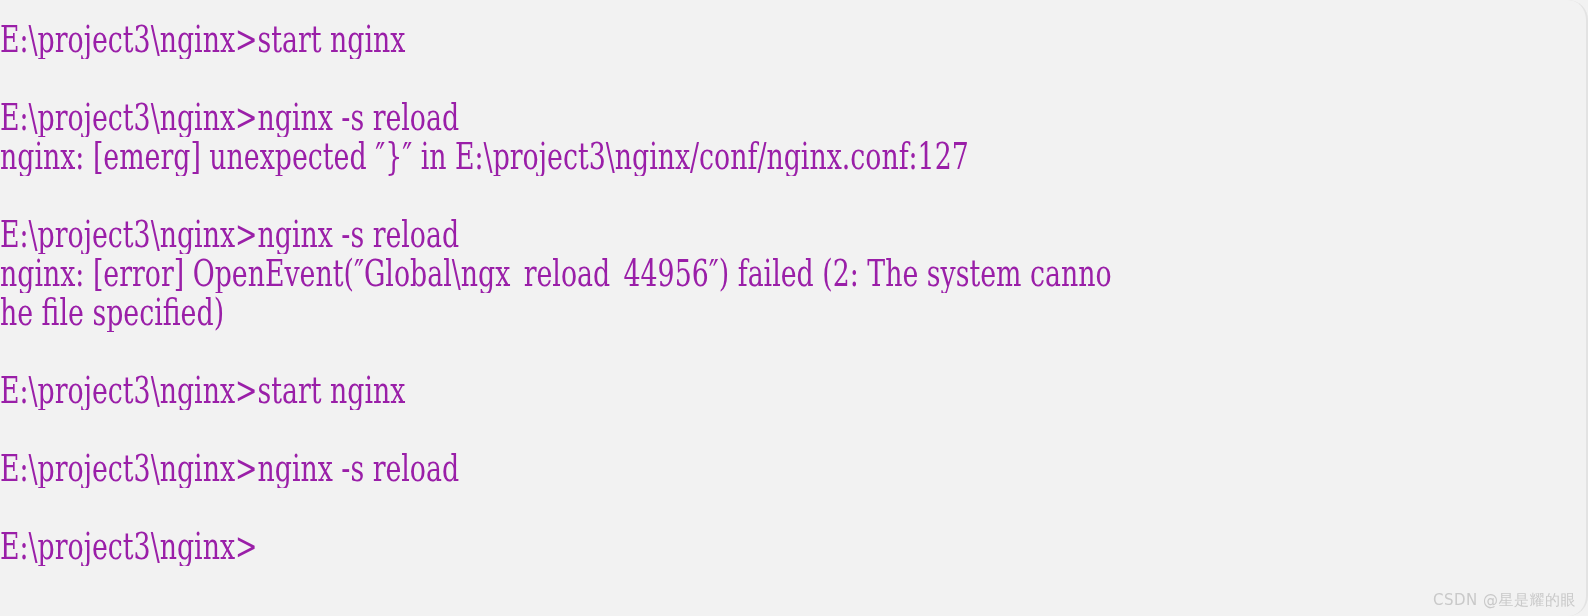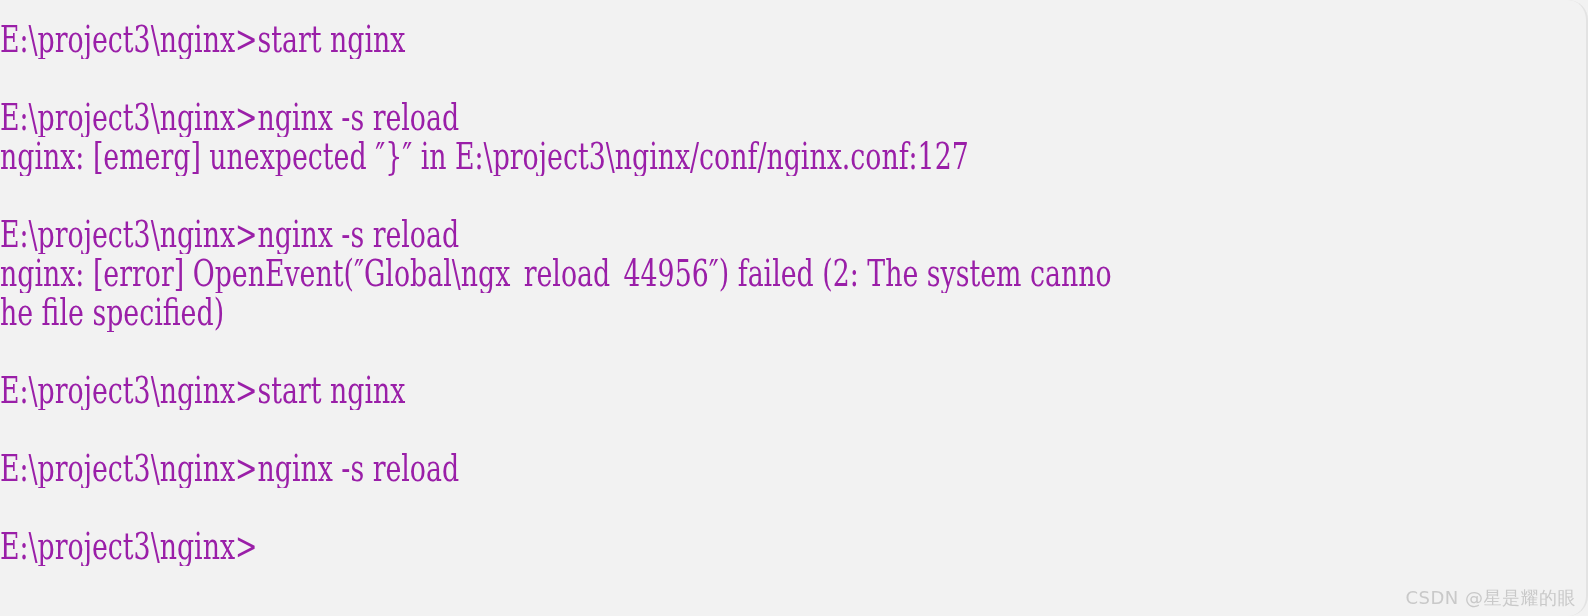--- a/index.html
+++ b/index.html
@@ -56,21 +56,21 @@
 
   .console-line.blank {
     height: 39px;
   }
 
   #watermark {
     position: absolute;
     right: 10px;
     bottom: 6px;
     font-family: "DejaVu Sans", "Liberation Sans", sans-serif;
-    font-size: 18px;
+    font-size: 15px;
     color: #c9c9c9;
     letter-spacing: 0.5px;
     white-space: nowrap;
     user-select: none;
   }
 </style>
 </head>
 <body>
 
 <div id="console-window">

